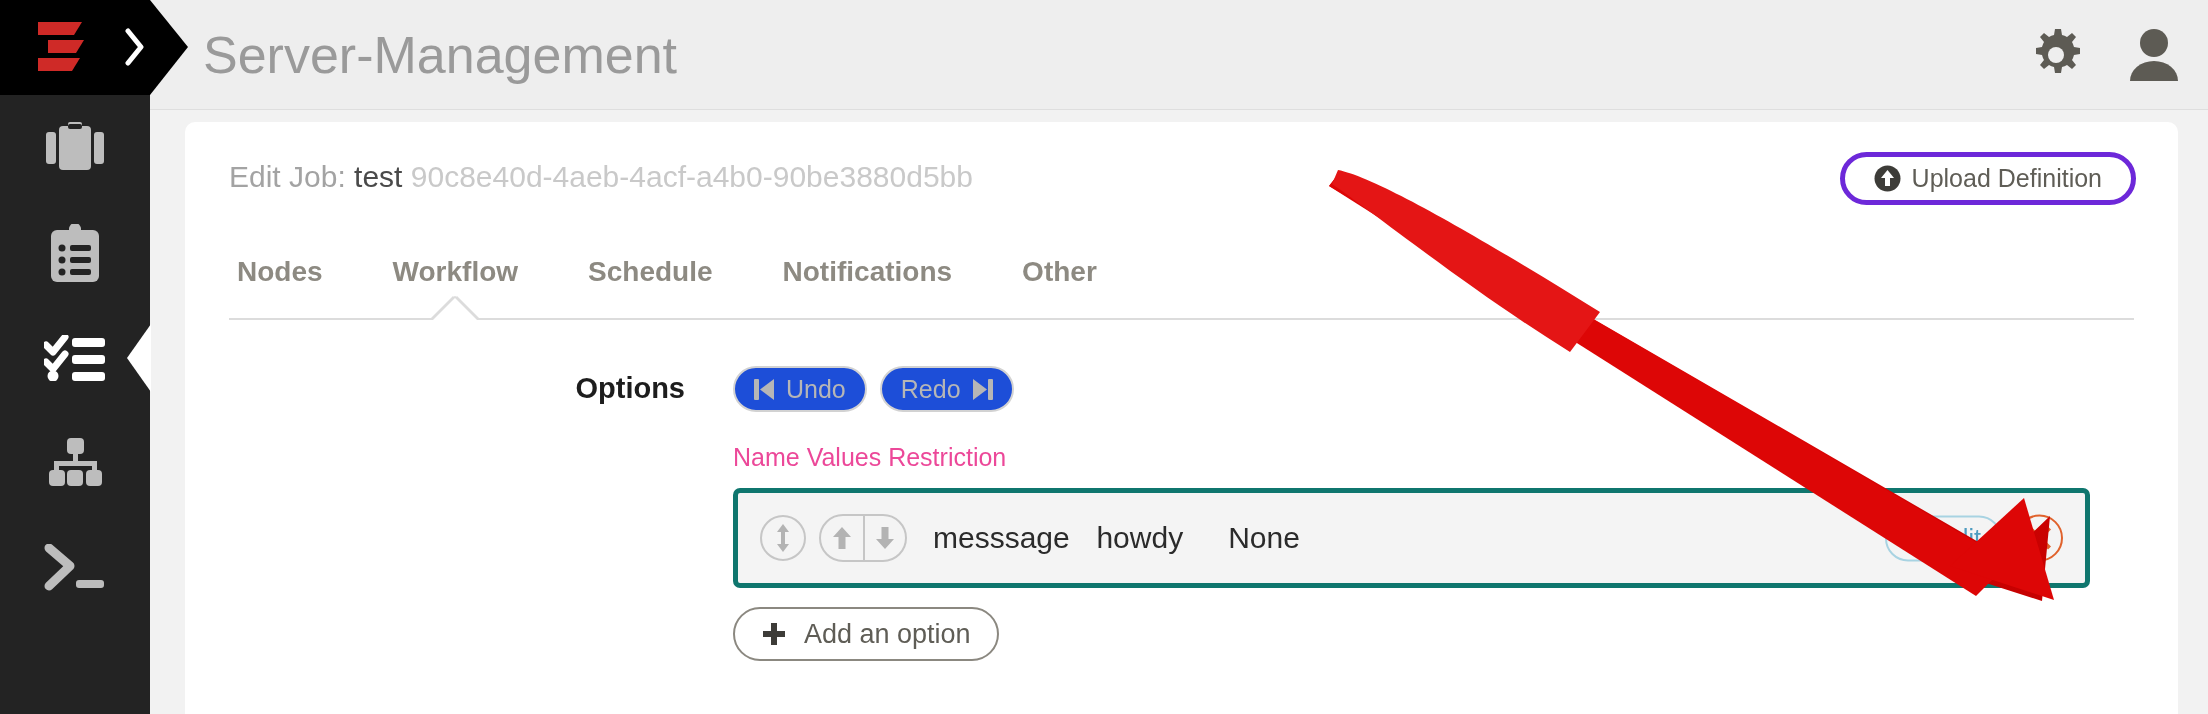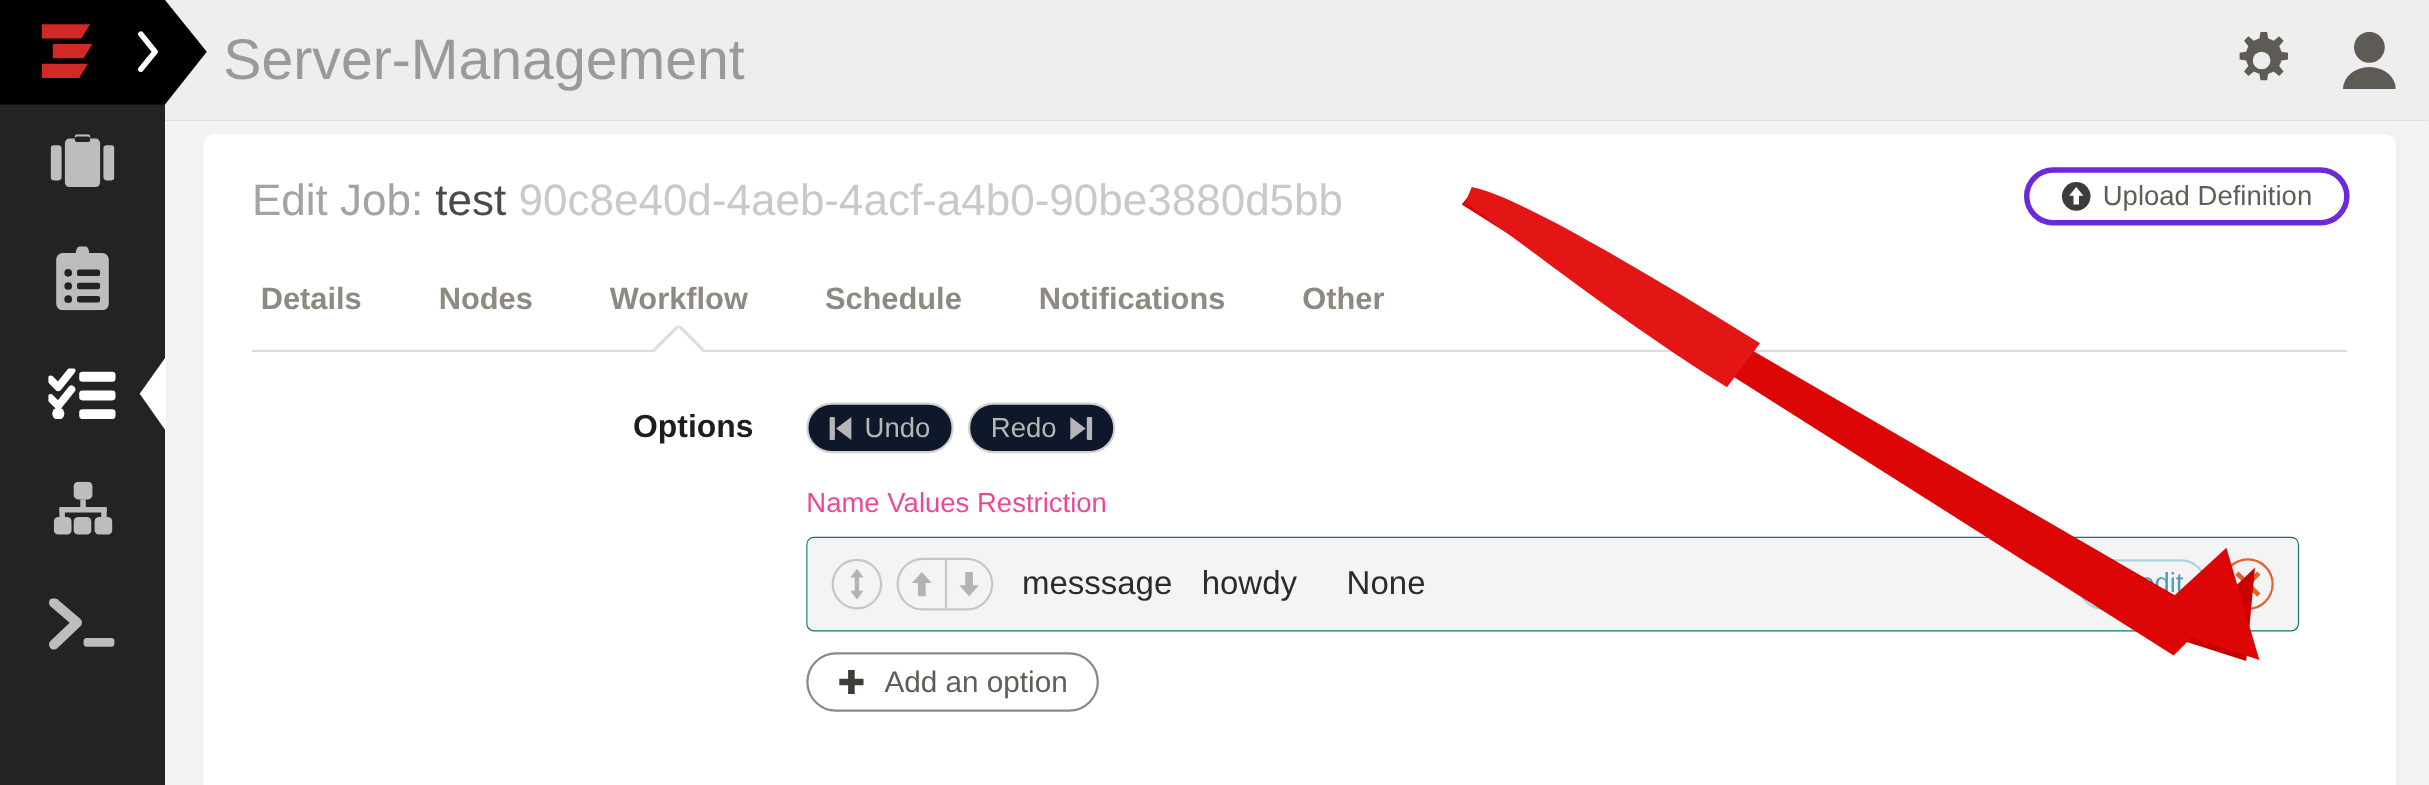--- a/index.html
+++ b/index.html
@@ -84,21 +84,21 @@
     width: 1993px; min-height: 640px;
     background: #ffffff;
     border-radius: 10px;
   }
   .card-head {
     position: relative;
     padding: 40px 44px 0 44px;
     height: 96px;
   }
   .job-title {
-    font-size: 40px; font-weight: 400; white-space: nowrap;
+    font-size: 30px; font-weight: 400; white-space: nowrap;
     line-height: 1;
   }
   .job-title .t-prefix { color: #a3a3a3; }
   .job-title .t-name  { color: #4a4a4a; }
   .job-title .t-uuid  { color: #c9c9c9; }
 
   .upload-btn {
     position: absolute; right: 42px; top: 30px;
     display: inline-flex; align-items: center; gap: 11px;
     height: 53px; padding: 0 29px;
@@ -142,37 +142,37 @@
     width: 500px; text-align: right;
     font-size: 29px; font-weight: bold; color: #1d1d1d;
   }
   .opt-body { margin-left: 548px; margin-right: 44px; }
 
   .undo-redo { display: flex; gap: 13px; }
   .pillbtn {
     display: inline-flex; align-items: center; gap: 11px;
     height: 46px; padding: 0 19px;
     border: 2px solid #d2d2d2; border-radius: 24px;
-    background: #0f172a; color: #b6b6b6;
+    background: #1d4ed8; color: #b6b6b6;
     font-size: 25px; cursor: pointer; white-space: nowrap;
   }
   .pillbtn svg { fill: #b6b6b6; }
 
   .nvr-head {
     margin-top: 31px;
     font-size: 25px; color: #ec4899;
   }
 
   .opt-row {
     position: relative;
     margin-top: 16px;
     background: #f4f4f4;
-    border: 1px solid #0f766e;
+    border: 5px solid #0f766e;
     border-radius: 7px;
-    height: 86px;
+    height: 100px;
     display: flex; align-items: center;
     padding: 11px 22px;
   }
   .drag-handle {
     width: 46px; height: 46px; border-radius: 50%;
     border: 2px solid #c6c6c6; background: #f4f4f4;
     display: flex; align-items: center; justify-content: center;
     cursor: grab; flex: none;
   }
   .drag-handle svg { fill: #b3b3b3; }
@@ -346,23 +346,20 @@
       <button class="upload-btn">
         <svg width="27" height="27" viewBox="0 0 27 27">
           <circle cx="13.5" cy="13.5" r="13"></circle>
           <path d="M13.5 5 L20 13 L16 13 L16 21 L11 21 L11 13 L7 13 Z" fill="#ffffff"></path>
         </svg>
         <span>Upload Definition</span>
       </button>
     </div>
 
     <div class="tabs">
-      <div class="tab">
-        <span>Details</span>
-      </div>
       <div class="tab">
         <span>Nodes</span>
       </div>
       <div class="tab active">
         <span>Workflow</span>
         <span class="tab-caret"></span>
       </div>
       <div class="tab">
         <span>Schedule</span>
       </div>

